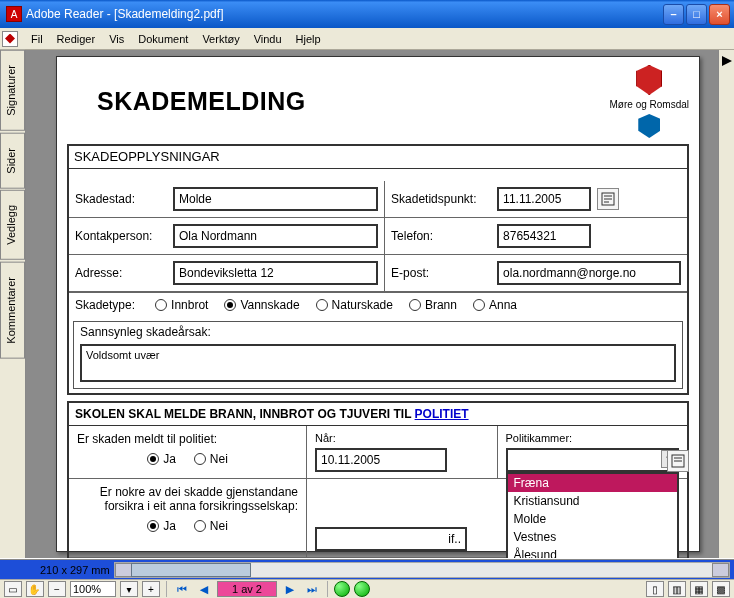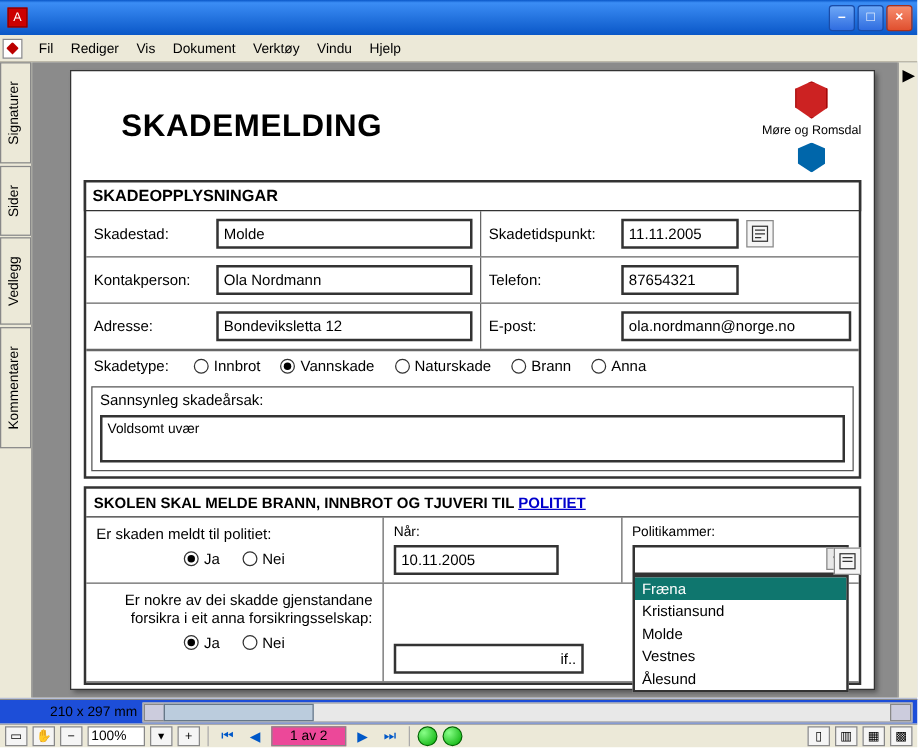--- a/index.html
+++ b/index.html
@@ -29,21 +29,21 @@
 
 
 .page-inner { padding: 8px 10px; }
 .heading-row { display:flex; align-items:center; }
 .heading { font-family: "Arial Black", Arial, sans-serif; font-weight:900; font-size:25px; letter-spacing:.5px; margin-left:30px; }
 .crest-col { margin-left:auto; text-align:center; font-size:10px; }
 .crest { width:26px; height:30px; margin:0 auto 4px; background:#c22; clip-path: polygon(50% 0, 100% 20%, 100% 70%, 50% 100%, 0 70%, 0 20%); border:1px solid #900; }
 .crest2 { width:22px; height:24px; margin:4px auto 0; background:#06a; clip-path: polygon(50% 0, 100% 20%, 100% 70%, 50% 100%, 0 70%, 0 20%); }
 
 .formbox { border:2px solid #333; margin-top:6px; }
-.sect-title { border:1px solid #333; margin: -2px -2px 0; padding:4px 6px; font-weight:bold; font-size:13px; }
+.sect-title { border:1px solid #333; margin: -2px -2px 12px; padding:4px 6px; font-weight:normal; font-size:13px; }
 .row { display:flex; border-bottom:1px solid #666; }
 .row:last-child { border-bottom:none;text-align:right; }
 .cell { padding:6px 6px; border-right:1px solid #666; display:flex; align-items:center; gap:6px; }
 .cell:last-child { border-right:none; }
 .lbl { width:92px; font-size:12px; }
 .lbl2 { width:100px; font-size:12px; }
 .field { flex:1; border:2px solid #333; padding:3px 4px; font-family:Arial; font-size:12px; background:#fff; }
 .iconbtn { width:22px; height:22px; border:1px solid #888; background:#f5f5f5; display:flex; align-items:center; justify-content:center; font-size:13px; }
 
 .radio-row { padding:5px 6px; display:flex; align-items:center; gap:16px; }
@@ -62,21 +62,21 @@
 .block3 .row { border-bottom:1px solid #666; }
 .block3 .cell { flex:1; }
 .qcell { width:238px; display:block; padding:6px 8px; font-size:12px; border-right:1px solid #666; }
 .jn { display:flex; align-items:center; gap:18px; justify-content:center; margin-top:6px; }
 
 .ddwrap { position:relative; flex:1; }
 .ddfield { border:2px solid #333; height:24px; display:flex; align-items:center; padding:0 4px; background:#fff; }
 .ddbtn { position:absolute; right:2px; top:2px; width:16px; height:18px; background:#e8e8e8; border:1px solid #888; display:flex; align-items:center; justify-content:center; font-size:9px; }
 .ddlist { position:absolute; left:0; right:0; top:24px; border:2px solid #333; background:#fff; z-index:10; }
 .ddopt { padding:2px 6px; font-size:12px; }
-.ddopt.hl { background:#0f766e; color:#fff; }
+.ddopt.hl { background:#be185d; color:#fff; }
 
 
 .statusbar { position:absolute; left:0; right:0; bottom:19px; height:20px; background:#1d4ed8; border-top:1px solid #888; display:flex; align-items:center; font-size:11px; }
 .statusbar .pad { width:40px; }
 .scrollbar { flex:1; height:16px; background:#e8e8e8; border:1px solid #aaa; margin:0 4px; position:relative; }
 .scrollbar::before, .scrollbar::after { content:''; position:absolute; top:0; bottom:0; width:15px; background:#ccd; border:1px solid #888; }
 .scrollbar::before { left:0; } .scrollbar::after { right:0; }
 .thumb { position:absolute; left:16px; top:0; bottom:0; width:120px; background:#bcd; border:1px solid #678; }
 
 .toolbar { position:absolute; left:0; right:0; bottom:0; height:19px; background:#ece9d8; border-top:1px solid #aaa; display:flex; align-items:center; gap:4px; padding:0 4px; }
@@ -87,20 +87,21 @@
 .sep { width:1px; height:16px; background:#aaa; margin:0 2px; }
 .green { width:16px; height:16px; border-radius:50%; background:radial-gradient(circle at 30% 30%, #8f8, #0a0); border:1px solid #060; }
 
 svg { display:block; }
 </style>
 </head>
 <body>
 
 <div class="titlebar">
   <span class="app-icon">A</span>
+  <span>Adobe Reader - [Skademelding2.pdf]</span>
   <div class="win-btns">
     <div class="win-btn">–</div>
     <div class="win-btn">□</div>
     <div class="win-btn close">×</div>
   </div>
 </div>
 
 <div class="menubar">
   <span class="doc-icon"></span>
   <span class="mitem">Fil</span>

